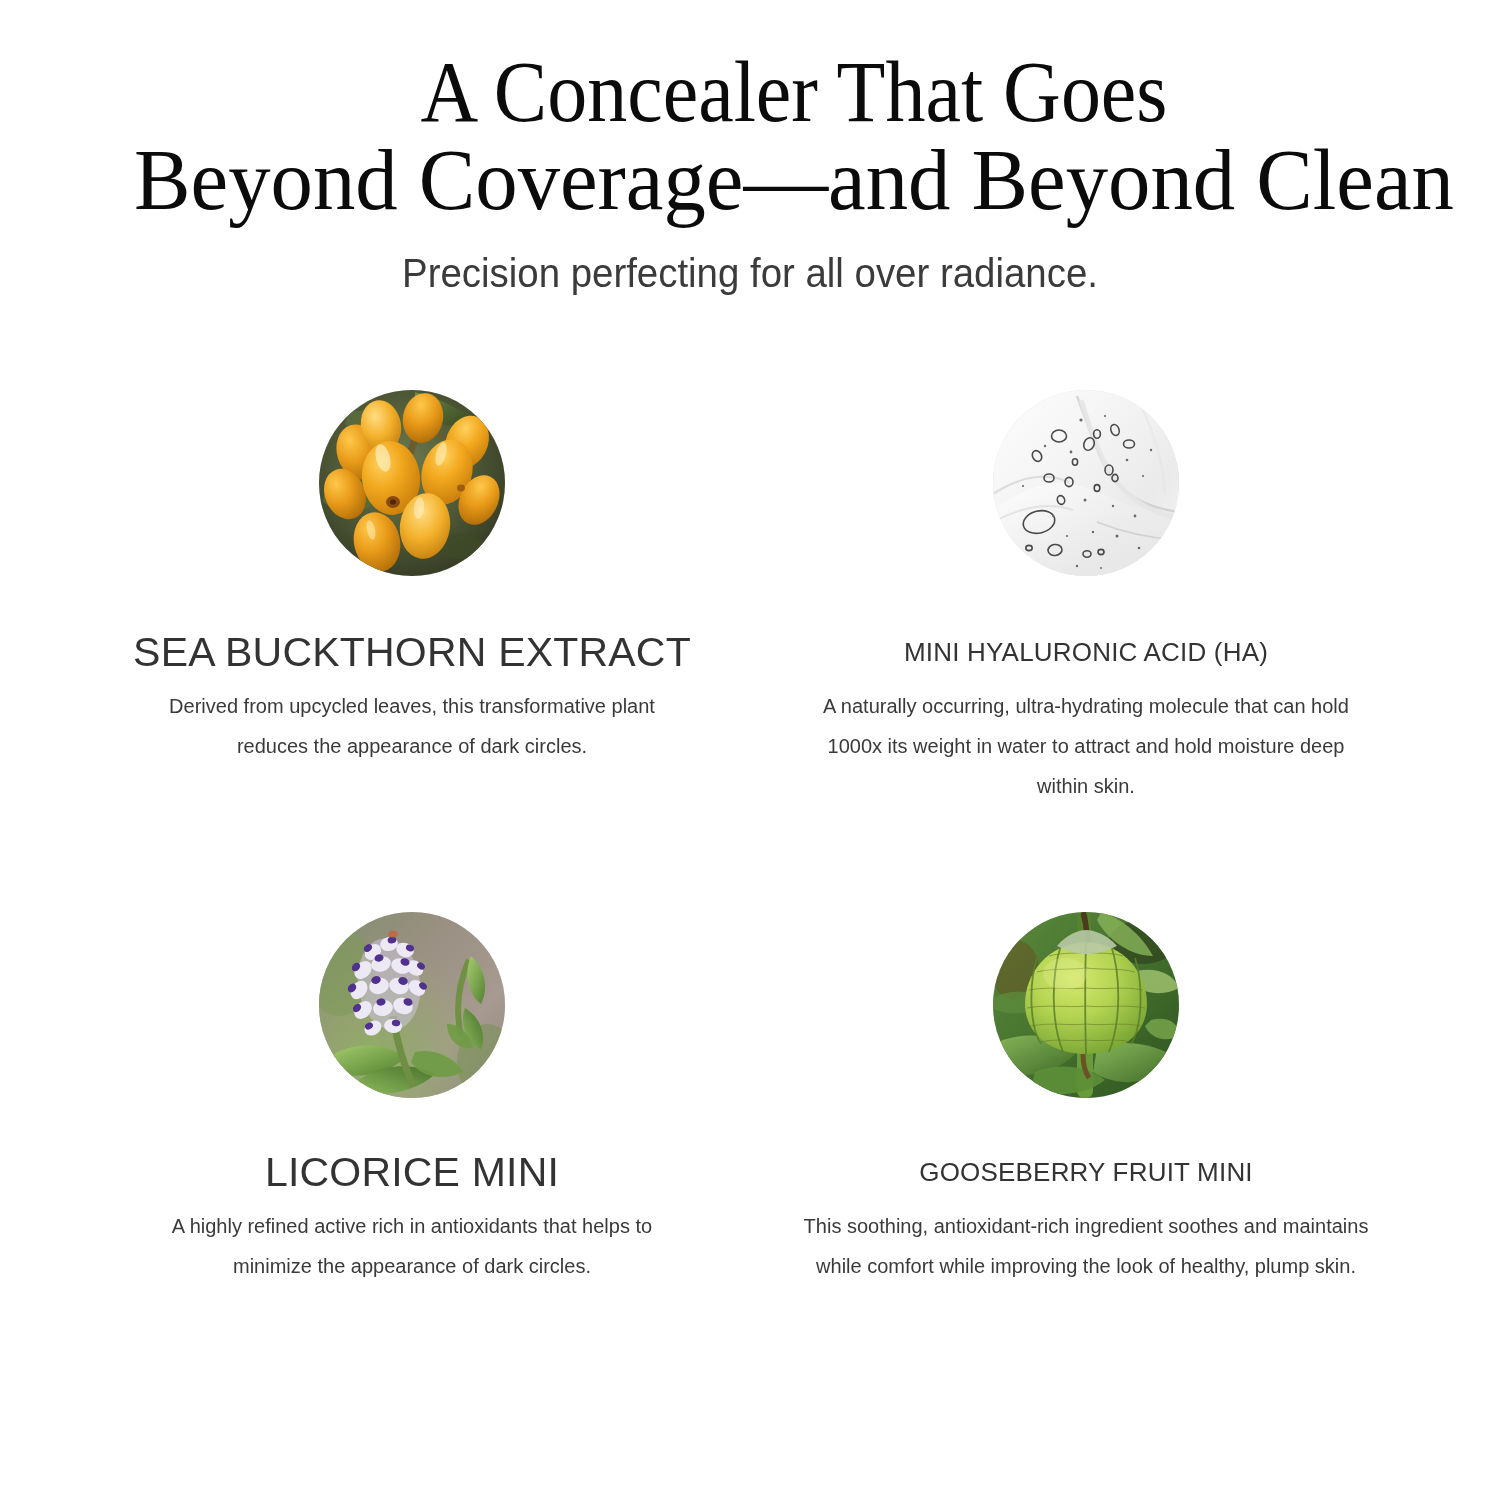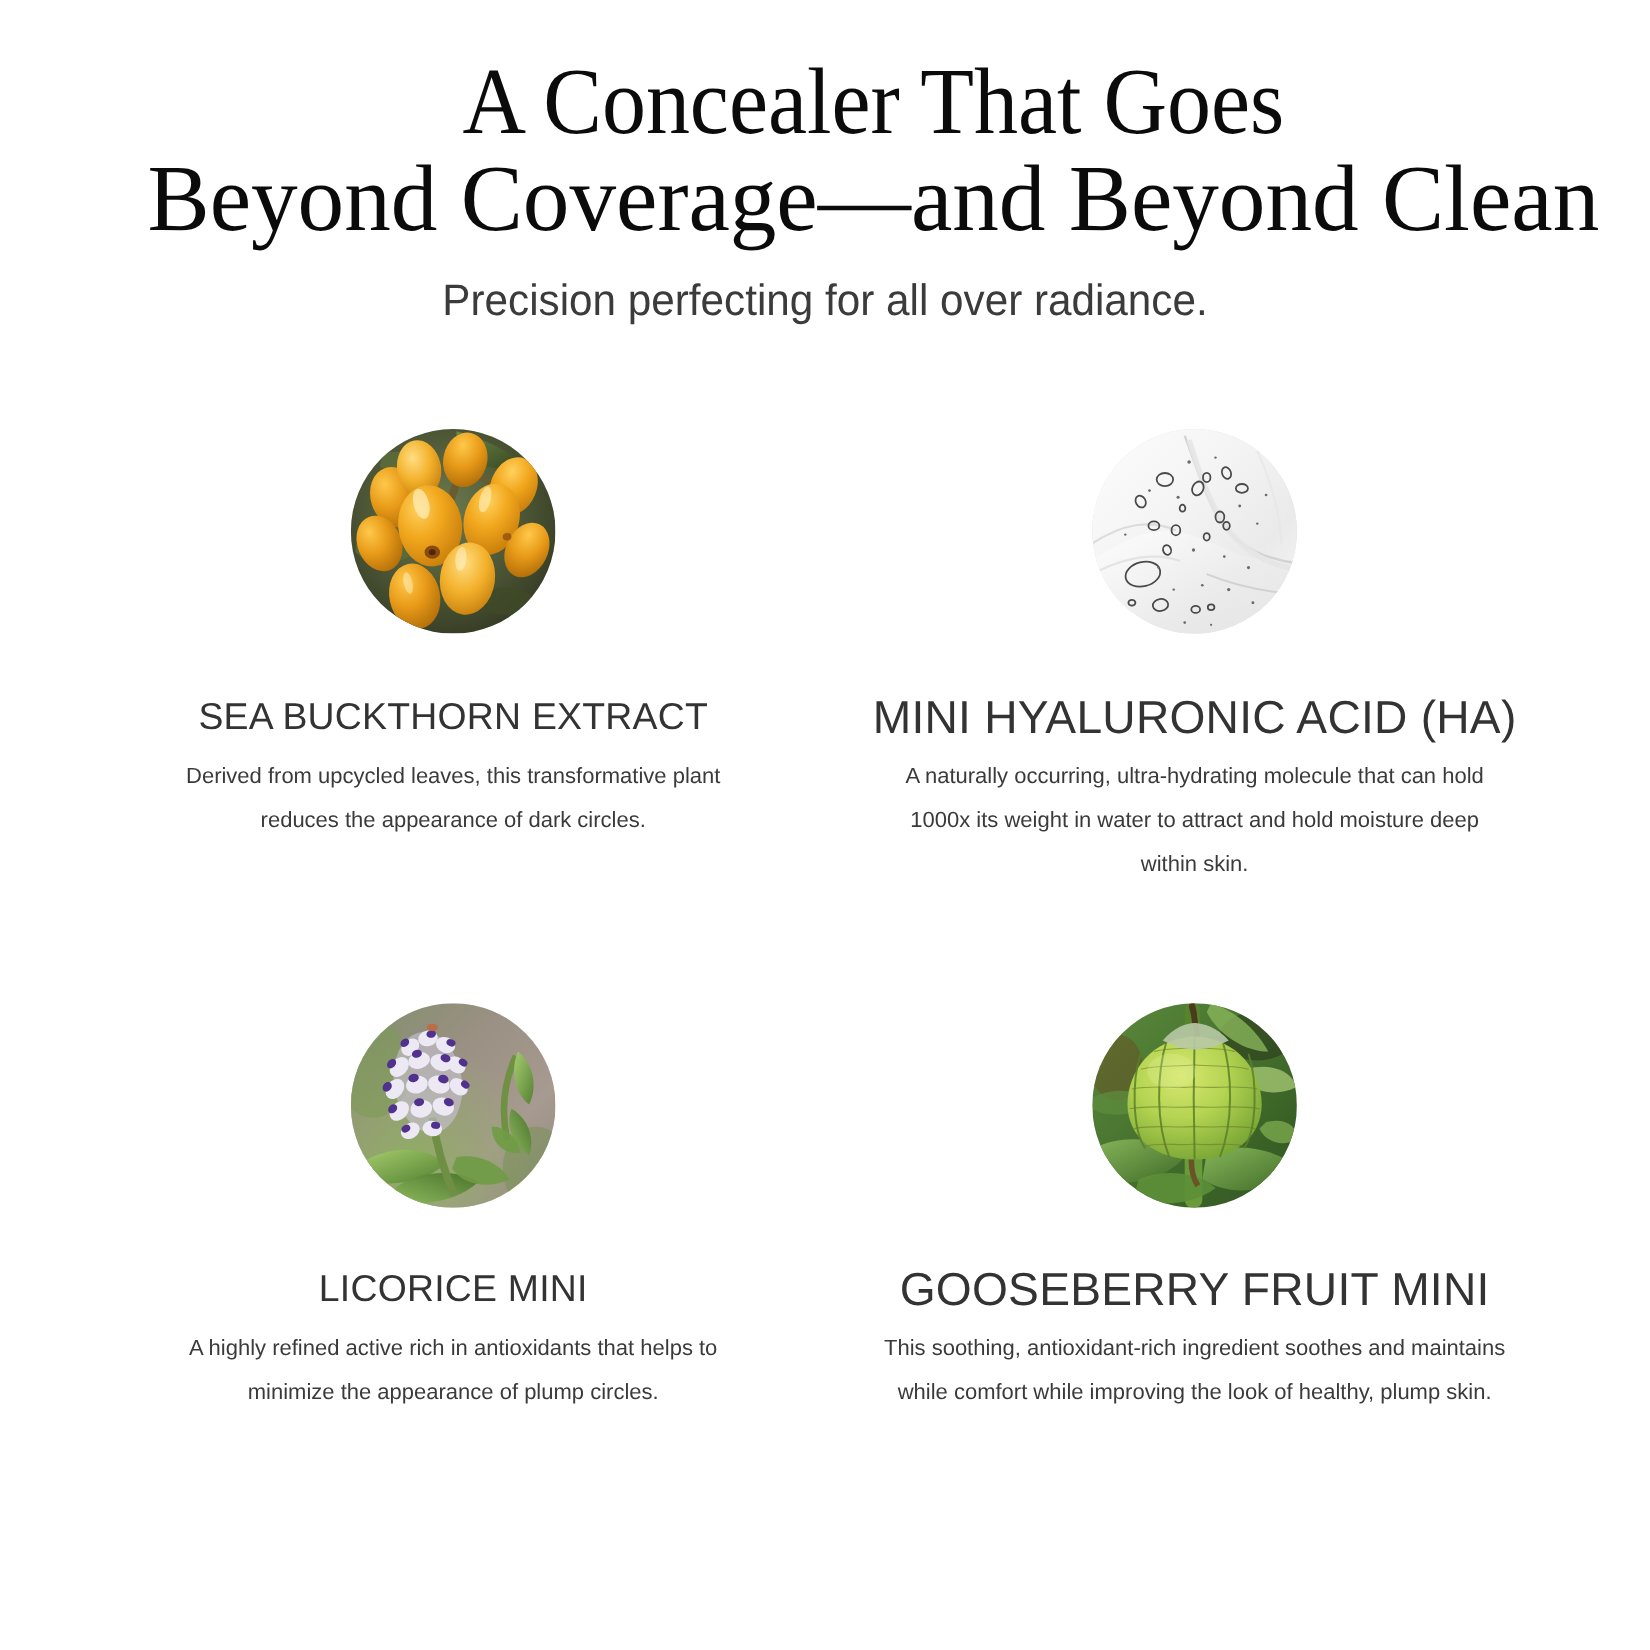--- a/index.html
+++ b/index.html
@@ -88,38 +88,38 @@
     margin: 10px auto 0 auto;
     border-radius: 50%;
     overflow: hidden;
     position: relative;
     background: #ddd;
   }
   .thumb svg { display: block; width: 186px; height: 186px; }
 
   .ing-title {
     margin-top: 56px;
-    font-size: 34px;
+    font-size: 41px;
     line-height: 40px;
     letter-spacing: 0.2px;
     color: #333333;
     font-weight: 400;
     text-transform: none;
     white-space: nowrap;
   }
   .ing-desc {
     margin: 14px auto 0 auto;
     width: 520px;
     font-size: 20px;
     line-height: 40px;
     color: #3a3a3a;
     font-weight: 400;
   }
   .card.col-right .ing-desc { width: 565px; }
-  .card.col-right .ing-title { font-size: 42px; }
+  .card.col-right .ing-title { font-size: 26px; }
 
   
   .row.row2 .thumb { margin-top: 2px; }
   .row.row2 .ing-title { margin-top: 54px; }
 </style>
 </head>
 <body>
 
 <div class="page">
 
@@ -352,21 +352,21 @@
                 <ellipse cx="89" cy="90" rx="4.6" ry="3.6" transform="rotate(20 89 90)"></ellipse>
                 <ellipse cx="50" cy="114" rx="4.2" ry="3.2" transform="rotate(-30 50 114)"></ellipse>
                 <ellipse cx="77" cy="111" rx="4.2" ry="3.2" transform="rotate(8 77 111)"></ellipse>
               </g>
 
               <ellipse cx="74" cy="22" rx="5" ry="3.4" fill="#c4663f" opacity="0.85"></ellipse>
             </g>
           </svg>
         </div>
         <div class="ing-title">LICORICE MINI</div>
-        <div class="ing-desc">A highly refined active rich in antioxidants that helps to minimize the appearance of plump circles.</div>
+        <div class="ing-desc">A highly refined active rich in antioxidants that helps to minimize the appearance of dark circles.</div>
       </div>
 
       <div class="card col-right">
         <div class="thumb">
           <svg viewBox="0 0 186 186" xmlns="http://www.w3.org/2000/svg" aria-hidden="true">
             <defs>
               <linearGradient id="goosebg" x1="0" y1="0" x2="1" y2="1">
                 <stop offset="0%" stop-color="#5c8a3c"></stop>
                 <stop offset="45%" stop-color="#47732f"></stop>
                 <stop offset="100%" stop-color="#2f5420"></stop>

